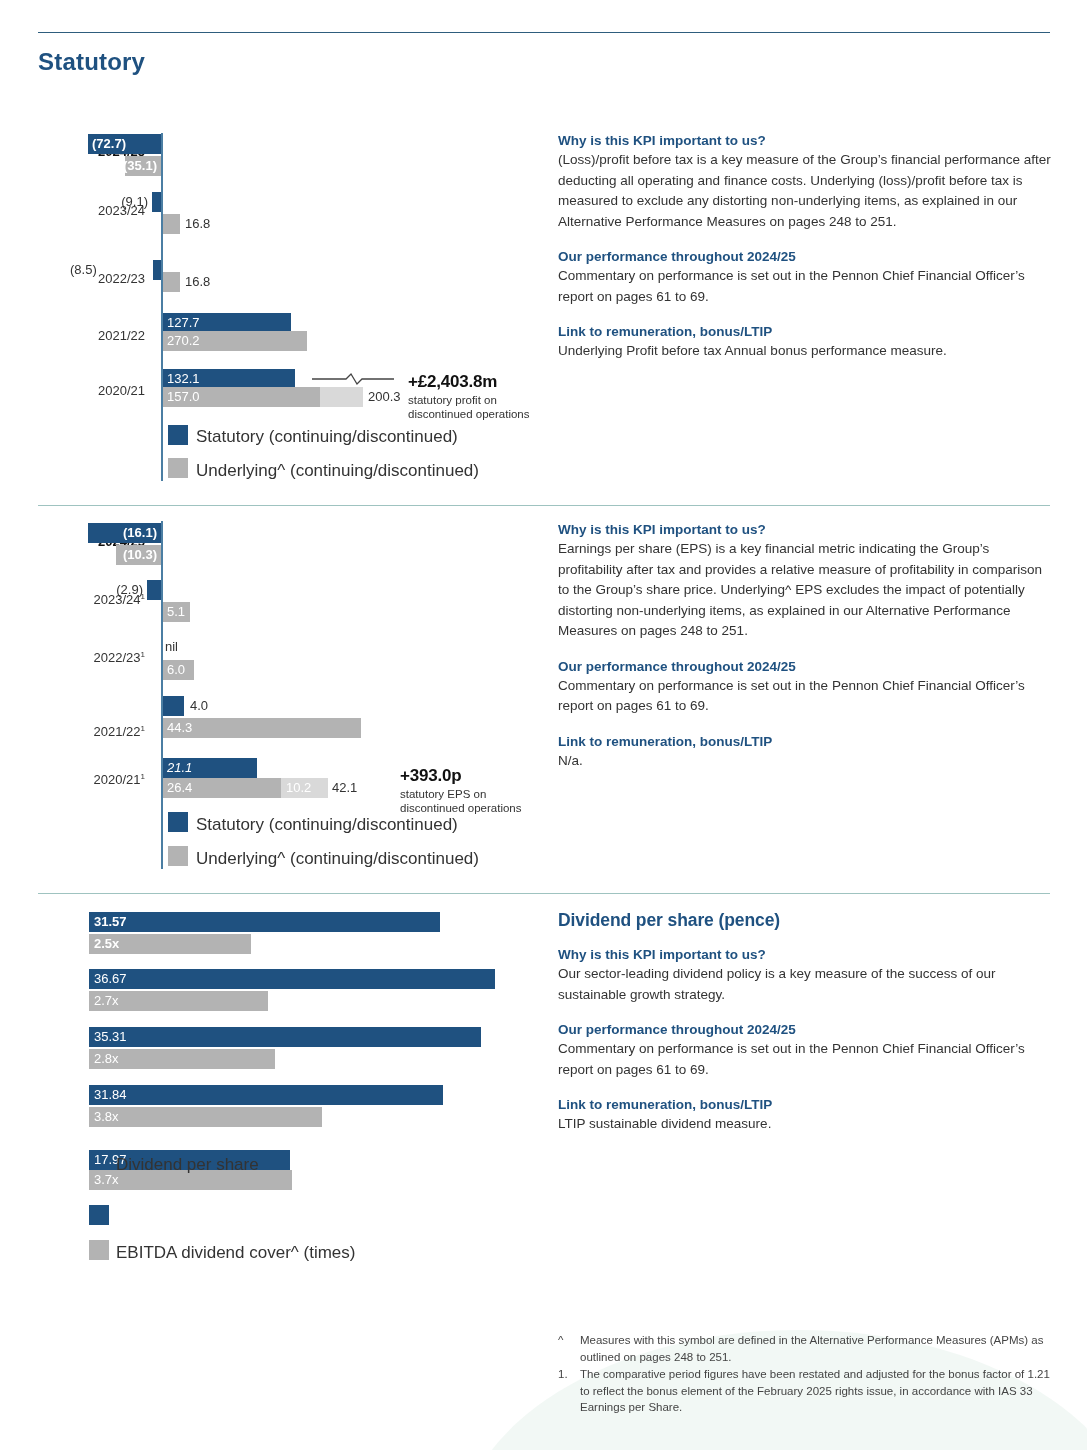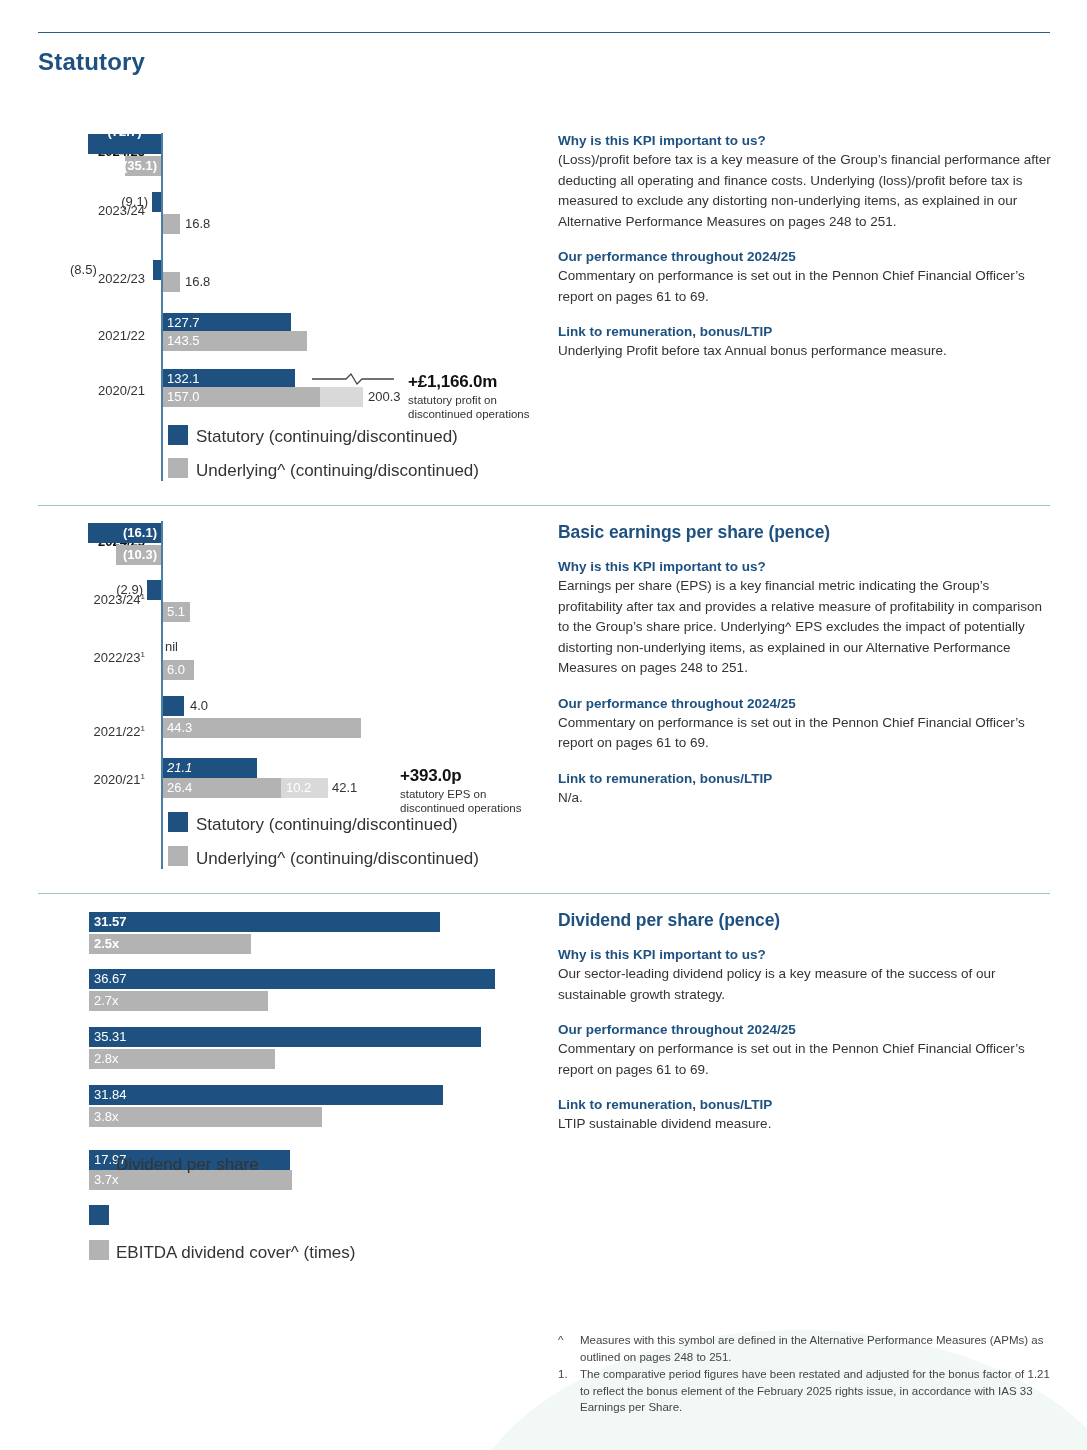--- a/index.html
+++ b/index.html
@@ -100,56 +100,56 @@
 
   <div class="rule dark" style="top:32px;"></div>
 
   <div class="section-title" style="top:48px;">Statutory</div>
 
   <div class="chart">
     <div class="axis" style="left:161px;top:133px;height:348px;"></div>
 
     <div class="rowlabel current" style="left:20px;top:144px;width:125px;">2024/25</div>
     <div class="bar blue" style="left:88px;top:134px;width:73px;"></div>
-    <div class="barval inwhite-b" style="left:92px;top:122px;width:65px;text-align:center;">(72.7)</div>
+    <div class="barval inwhite-b" style="left:92px;top:134px;width:65px;text-align:left;">(72.7)</div>
     <div class="bar grey" style="left:125px;top:156px;width:36px;"></div>
     <div class="barval inwhite-b" style="left:88px;top:156px;width:69px;text-align:right;">(35.1)</div>
 
     <div class="rowlabel" style="left:20px;top:203px;width:125px;">2023/24</div>
     <div class="bar blue" style="left:152px;top:192px;width:9px;"></div>
     <div class="barval out" style="left:70px;top:192px;width:78px;text-align:right;">(9.1)</div>
     <div class="bar grey" style="left:163px;top:214px;width:17px;"></div>
     <div class="barval out" style="left:185px;top:214px;">16.8</div>
 
     <div class="rowlabel" style="left:20px;top:271px;width:125px;">2022/23</div>
     <div class="bar blue" style="left:153px;top:260px;width:8px;"></div>
     <div class="barval out" style="left:70px;top:260px;width:79px;">(8.5)</div>
     <div class="bar grey" style="left:163px;top:272px;width:17px;"></div>
     <div class="barval out" style="left:185px;top:272px;">16.8</div>
 
     <div class="rowlabel" style="left:20px;top:328px;width:125px;">2021/22</div>
     <div class="bar blue" style="left:163px;top:313px;width:128px;"></div>
     <div class="barval inwhite" style="left:167px;top:313px;">127.7</div>
     <div class="bar grey" style="left:163px;top:331px;width:144px;"></div>
-    <div class="barval inwhite" style="left:167px;top:331px;">143.5</div>
+    <div class="barval inwhite" style="left:167px;top:331px;">270.2</div>
 
     <div class="rowlabel" style="left:20px;top:383px;width:125px;">2020/21</div>
     <div class="bar blue" style="left:163px;top:369px;width:132px;"></div>
     <div class="barval inwhite" style="left:167px;top:369px;">132.1</div>
     <div class="bar grey" style="left:163px;top:387px;width:157px;"></div>
     <div class="bar lgrey" style="left:320px;top:387px;width:43px;"></div>
     <div class="barval inwhite" style="left:167px;top:387px;">157.0</div>
     <div class="barval out" style="left:368px;top:387px;">200.3</div>
 
     <svg class="breakmark" style="left:310px;top:369px;" width="86" height="20" viewBox="0 0 86 20">
       <path d="M2 10 H36 L41 5 L47 15 L52 10 H84" fill="none" stroke="#444" stroke-width="1.3"></path>
     </svg>
 
     <div class="callout" style="left:408px;top:372px;">
-      <div class="big">+£1,166.0m</div>
+      <div class="big">+£2,403.8m</div>
       <div class="sub">
         <span>statutory profit on</span><br>
         <span>discontinued operations</span>
       </div>
     </div>
 
     <div class="legend-sw blue" style="left:168px;top:425px;"></div>
     <div class="legend-item" style="left:196px;top:427px;">Statutory (continuing/discontinued)</div>
     <div class="legend-sw grey" style="left:168px;top:458px;"></div>
     <div class="legend-item" style="left:196px;top:461px;">Underlying^ (continuing/discontinued)</div>
@@ -219,21 +219,20 @@
       </div>
     </div>
 
     <div class="legend-sw blue" style="left:168px;top:812px;"></div>
     <div class="legend-item" style="left:196px;top:815px;">Statutory (continuing/discontinued)</div>
     <div class="legend-sw grey" style="left:168px;top:846px;"></div>
     <div class="legend-item" style="left:196px;top:849px;">Underlying^ (continuing/discontinued)</div>
   </div>
 
   <div class="kpi" style="top:522px;">
-    <h2>Basic earnings per share (pence)</h2>
     <h3>Why is this KPI important to us?</h3>
     <p>Earnings per share (EPS) is a key financial metric indicating the Group’s profitability after tax and provides a relative measure of profitability in comparison to the Group’s share price. Underlying^ EPS excludes the impact of potentially distorting non-underlying items, as explained in our Alternative Performance Measures on pages 248 to 251.</p>
     <h3>Our performance throughout 2024/25</h3>
     <p>Commentary on performance is set out in the Pennon Chief Financial Officer’s report on pages 61 to 69.</p>
     <h3>Link to remuneration, bonus/LTIP</h3>
     <p class="last">N/a.</p>
   </div>
 
   <div class="rule" style="top:893px;"></div>
 

